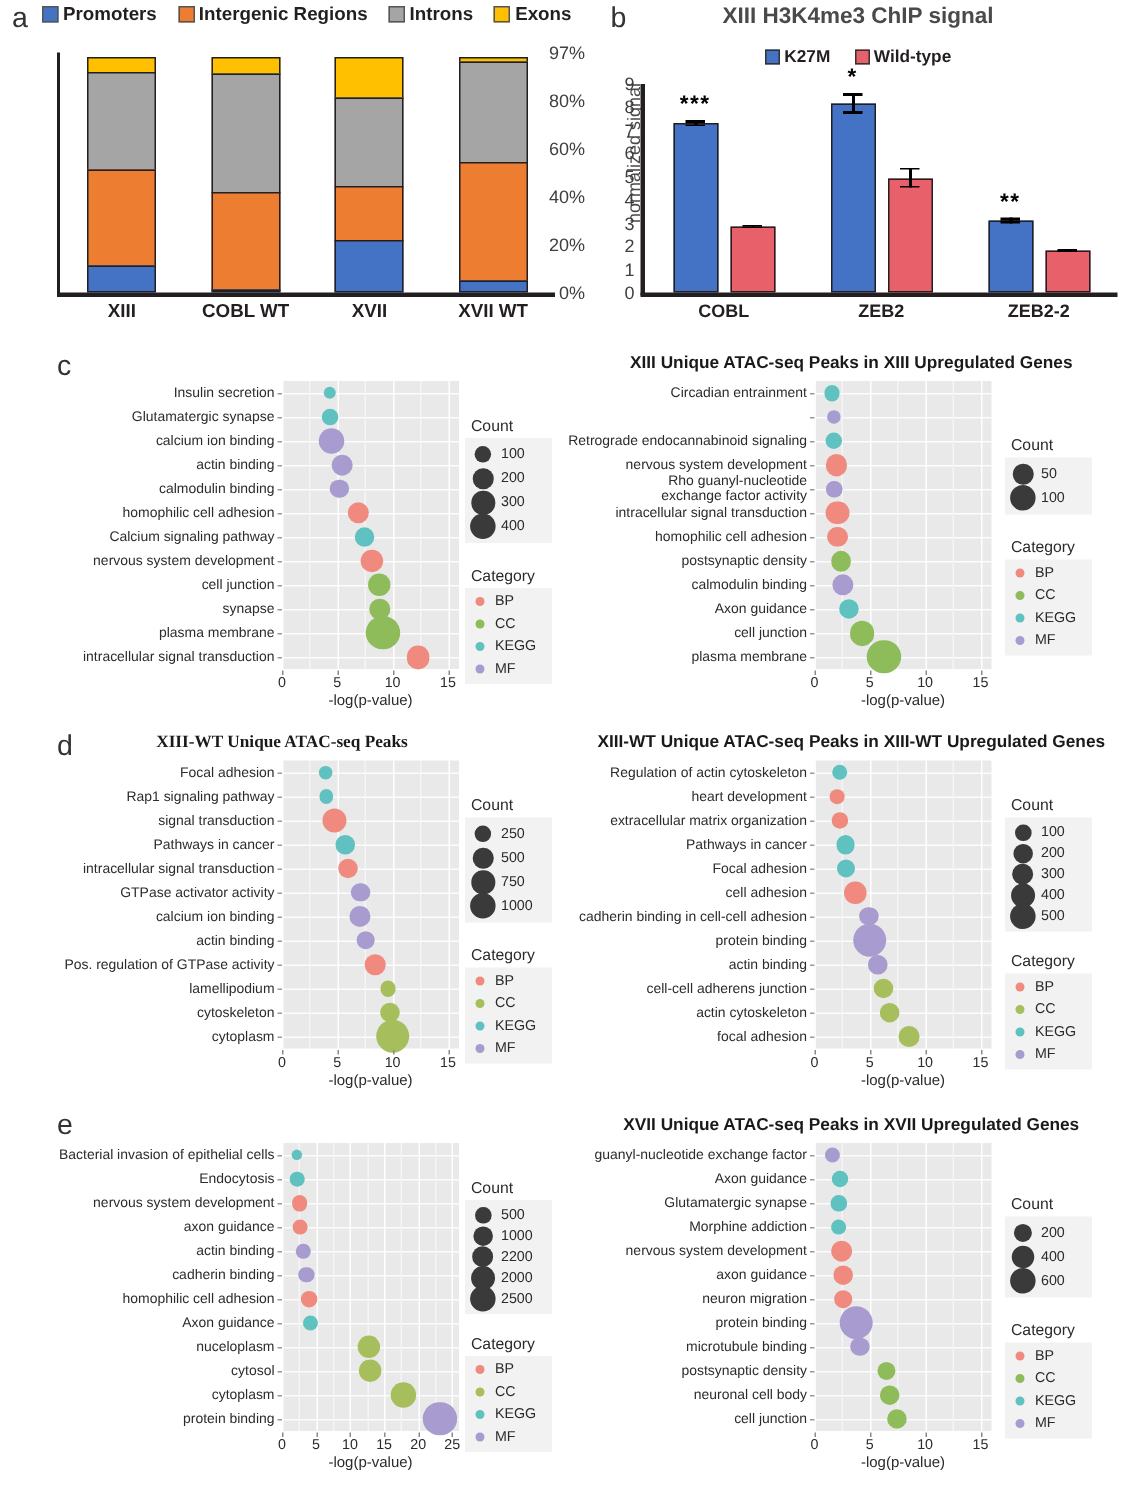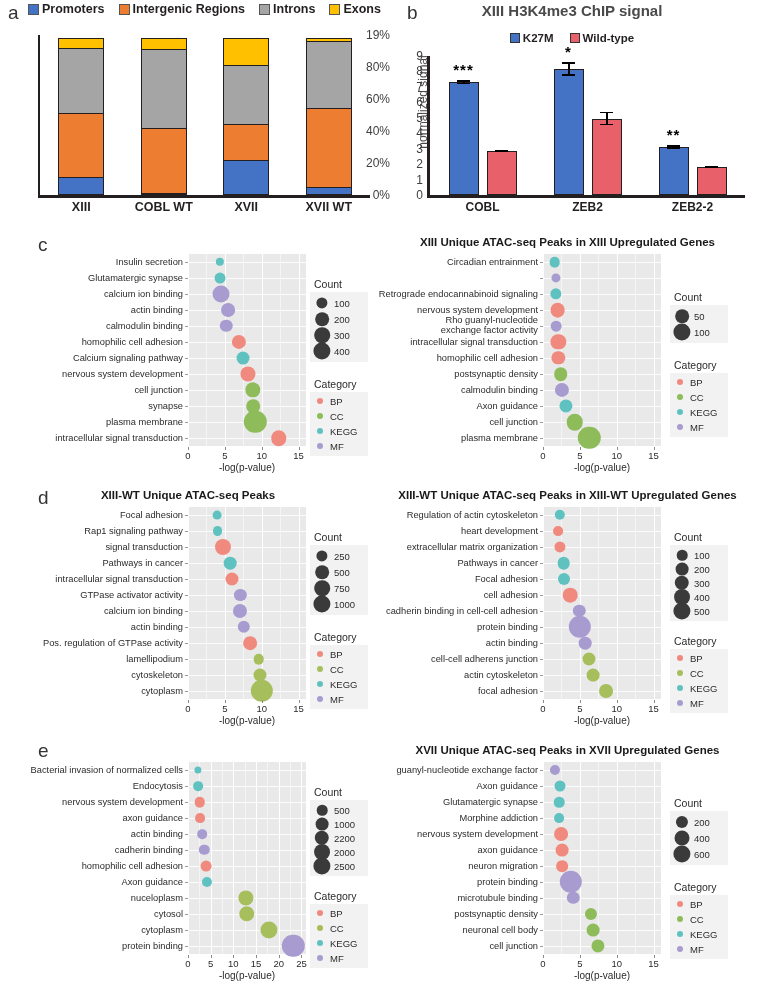--- a/index.html
+++ b/index.html
@@ -89,21 +89,21 @@
         </div>
       </div>
     <div class="axis-a-y"></div>
     <div class="axis-a-x"></div>
     <div id="a-yticks">
         <div class="ytick-a" style="top:195px;">0%</div>
         <div class="ytick-a" style="top:163px;">20%</div>
         <div class="ytick-a" style="top:131px;">40%</div>
         <div class="ytick-a" style="top:99px;">60%</div>
         <div class="ytick-a" style="top:67px;">80%</div>
-        <div class="ytick-a" style="top:35px;">19%</div>
+        <div class="ytick-a" style="top:35px;">97%</div>
       </div>
     <div class="plot-a" id="a-plot">
         <div class="bar-a" style="left:18.25px;">
           <div class="seg" style="height:10.4px;background:#FFC000;"></div>
           <div class="seg" style="height:66.39999999999999px;background:#A5A5A5;"></div>
           <div class="seg" style="height:64.80000000000001px;background:#ED7D31;"></div>
           <div class="seg" style="height:18.400000000000002px;background:#4472C4;"></div>
         </div>
         <div class="bar-a" style="left:100.75px;">
           <div class="seg" style="height:12px;background:#FFC000;"></div>
@@ -376,21 +376,21 @@
       <div class="lgc" style="left:302px;top:145.5px;width:6px;height:6px;background:#F08A7E;"></div>
       <div class="lgt" style="left:312px;top:145.5px;">BP</div>
       <div class="lgc" style="left:302px;top:160.5px;width:6px;height:6px;background:#8FBC5A;"></div>
       <div class="lgt" style="left:312px;top:160.5px;">CC</div>
       <div class="lgc" style="left:302px;top:175.5px;width:6px;height:6px;background:#5FC2C0;"></div>
       <div class="lgt" style="left:312px;top:175.5px;">KEGG</div>
       <div class="lgc" style="left:302px;top:190.5px;width:6px;height:6px;background:#A89BD0;"></div>
       <div class="lgt" style="left:312px;top:190.5px;">MF</div>
     </div>
   <div class="dp" id="dp-d-left" style="left:2px;top:489px;width:372px;height:240px;">
-      <div class="dtitle" style="top:0px;left:60px;right:60px;">XIII-WT Unique ATAC-seq Peaks</div>
+      <div class="dtitle" style="top:0px;left:60px;right:60px;font-family:Liberation Serif, serif;">XIII-WT Unique ATAC-seq Peaks</div>
       <div class="pa" style="left:186px;top:18px;width:118px;height:192px;"></div>
       <div class="grid-h" style="left:186px;top:26px;width:118px;"></div>
       <div class="grid-h" style="left:186px;top:42px;width:118px;"></div>
       <div class="grid-h" style="left:186px;top:58px;width:118px;"></div>
       <div class="grid-h" style="left:186px;top:74px;width:118px;"></div>
       <div class="grid-h" style="left:186px;top:90px;width:118px;"></div>
       <div class="grid-h" style="left:186px;top:106px;width:118px;"></div>
       <div class="grid-h" style="left:186px;top:122px;width:118px;"></div>
       <div class="grid-h" style="left:186px;top:138px;width:118px;"></div>
       <div class="grid-h" style="left:186px;top:154px;width:118px;"></div>
@@ -578,21 +578,21 @@
       <div class="grid-v" style="left:208.69230769230768px;top:20px;height:192px;"></div>
       <div class="grid-v" style="left:231.3846153846154px;top:20px;height:192px;"></div>
       <div class="grid-v" style="left:254.07692307692307px;top:20px;height:192px;"></div>
       <div class="grid-v" style="left:276.7692307692308px;top:20px;height:192px;"></div>
       <div class="grid-v" style="left:299.46153846153845px;top:20px;height:192px;"></div>
       <div class="grid-vmin" style="left:197.34615384615384px;top:20px;height:192px;"></div>
       <div class="grid-vmin" style="left:220.03846153846155px;top:20px;height:192px;"></div>
       <div class="grid-vmin" style="left:242.73076923076923px;top:20px;height:192px;"></div>
       <div class="grid-vmin" style="left:265.4230769230769px;top:20px;height:192px;"></div>
       <div class="grid-vmin" style="left:288.11538461538464px;top:20px;height:192px;"></div>
-      <div class="cat" style="top: 28px; width: 181px; right: 190px; left: 0px;">Bacterial invasion of normalized cells</div>
+      <div class="cat" style="top: 28px; width: 181px; right: 190px; left: 0px;">Bacterial invasion of epithelial cells</div>
       <div class="tickm" style="left:182.5px;top:28px;"></div>
       <div class="dot" style="left:195.98461538461538px;top:28px;width:7.18854800926934px;height:7.18854800926934px;background:#5FC2C0;"></div>
       <div class="cat" style="top: 44px; width: 181px; right: 190px; left: 0px;">Endocytosis</div>
       <div class="tickm" style="left:182.5px;top:44px;"></div>
       <div class="dot" style="left:196.43846153846152px;top:44px;width:9.739662910708876px;height:9.739662910708876px;background:#5FC2C0;"></div>
       <div class="cat" style="top: 60px; width: 181px; right: 190px; left: 0px;">nervous system development</div>
       <div class="tickm" style="left:182.5px;top:60px;"></div>
       <div class="dot" style="left:197.8px;top:60px;width:10.530579091733506px;height:10.530579091733506px;background:#F08A7E;"></div>
       <div class="cat" style="top: 76px; width: 181px; right: 190px; left: 0px;">axon guidance</div>
       <div class="tickm" style="left:182.5px;top:76px;"></div>

